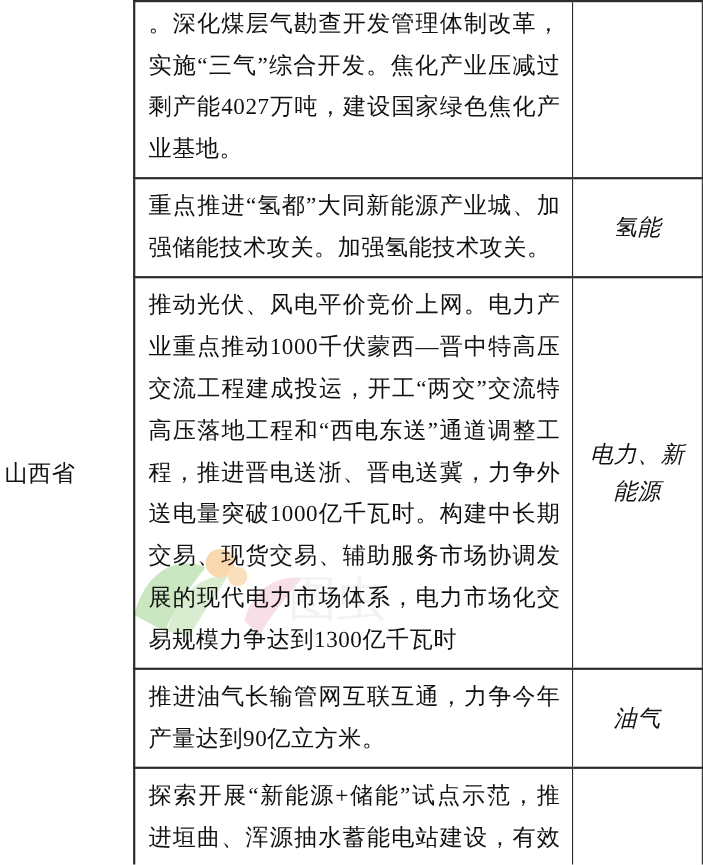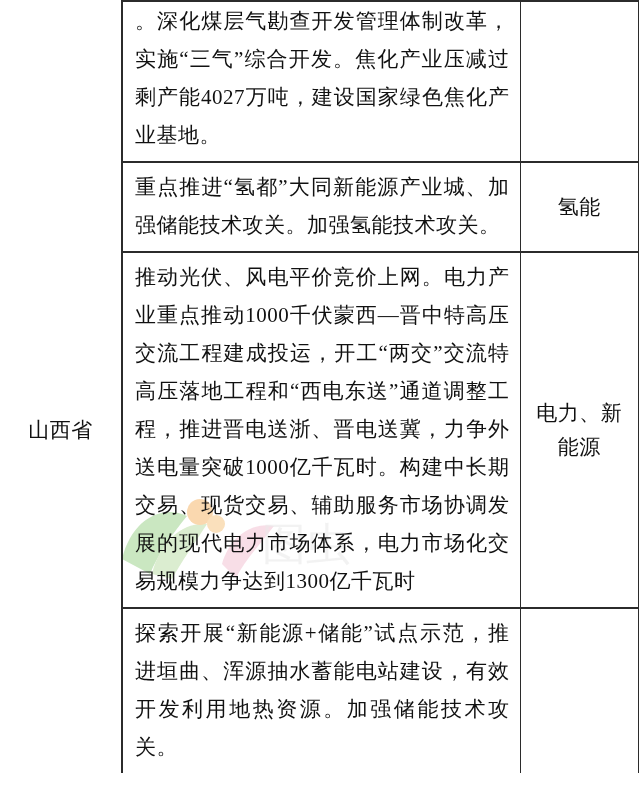--- a/index.html
+++ b/index.html
@@ -59,20 +59,21 @@
   .cell-body, .cell-cat {
     border: 2px solid #2b2b2b;
   }
   .cell-body {
     border-left: 2px solid #2b2b2b;
     border-right: 1px solid #2b2b2b;
   }
   .cell-cat {
     border-left: 1px solid #2b2b2b;
     border-right: 2px solid #2b2b2b;
+    font-style: italic;
   }
   .cell-prov {
     border: 0;
   }
 
   .body-text {
     font-size: 21px;
     line-height: 38px;
     letter-spacing: 0.5px;
     padding: 5px 10px 7px 12px;
@@ -89,21 +90,21 @@
     text-align: center;
     padding: 4px 6px;
     white-space: pre-wrap;
     font-family: "Liberation Serif", "DejaVu Serif", serif;
   }
 
   .prov-text {
     font-size: 21px;
     line-height: 30px;
     letter-spacing: 0.5px;
-    text-align: center;
+    text-align: left;
     padding: 0 4px;
     font-family: "Liberation Serif", "DejaVu Serif", serif;
   }
 
   
   .row-clipped .body-text {
     padding-top: 0;
   }
 
   
@@ -160,20 +161,29 @@
           <div class="prov-text">山西省</div>
         </td>
         <td class="cell-body">
           <div class="body-text">推动光伏、风电平价竞价上网。电力产业重点推动1000千伏蒙西—晋中特高压交流工程建成投运，开工“两交”交流特高压落地工程和“西电东送”通道调整工程，推进晋电送浙、晋电送冀，力争外送电量突破1000亿千瓦时。构建中长期交易、现货交易、辅助服务市场协调发展的现代电力市场体系，电力市场化交易规模力争达到1300亿千瓦时</div>
         </td>
         <td class="cell-cat">
           <div class="cat-text">电力、新能源</div>
         </td>
       </tr>
 
+      <tr>
+        <td class="cell-prov"></td>
+        <td class="cell-body">
+          <div class="body-text">推进油气长输管网互联互通，力争今年产量达到90亿立方米。</div>
+        </td>
+        <td class="cell-cat">
+          <div class="cat-text">油气</div>
+        </td>
+      </tr>
 
       <tr class="row-last">
         <td class="cell-prov"></td>
         <td class="cell-body">
           <div class="body-text">探索开展“新能源+储能”试点示范，推进垣曲、浑源抽水蓄能电站建设，有效开发利用地热资源。加强储能技术攻关。</div>
         </td>
         <td class="cell-cat">
           
         </td>
       </tr>

